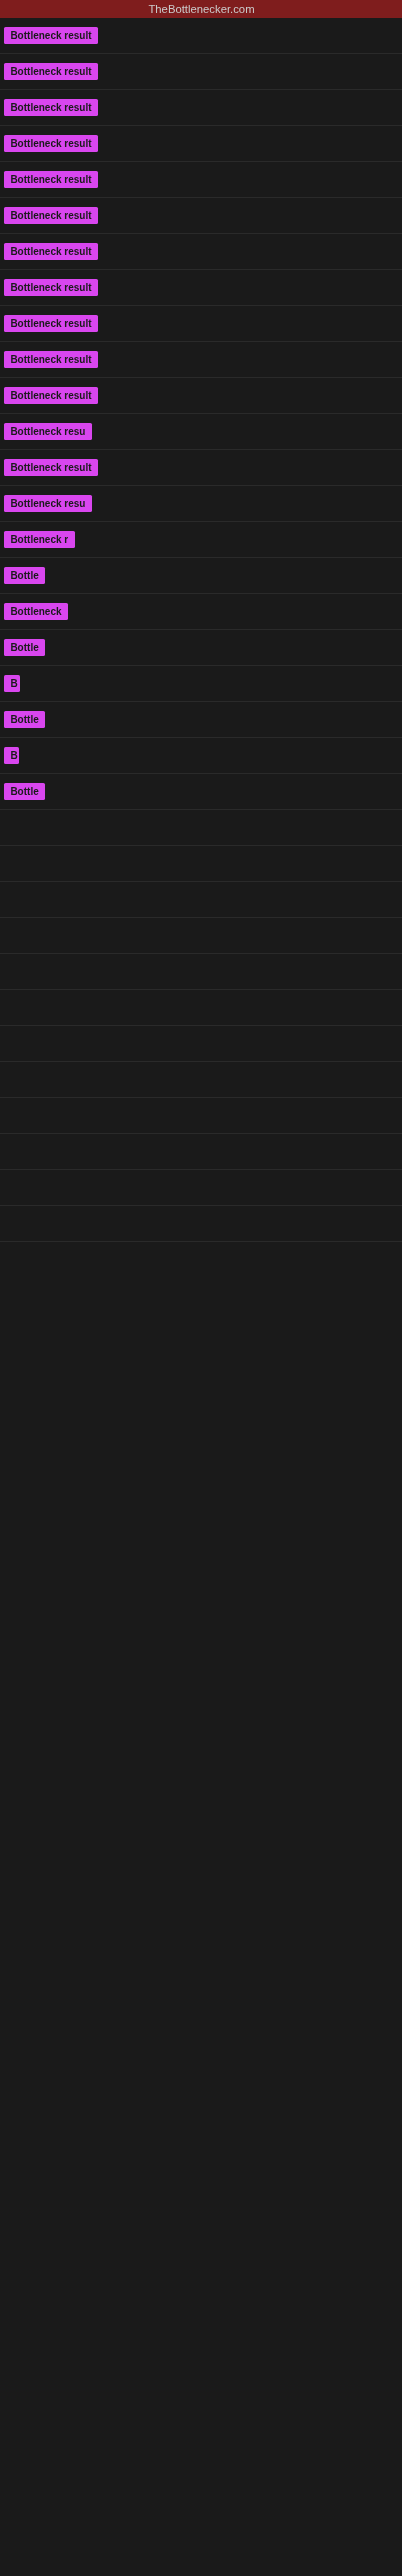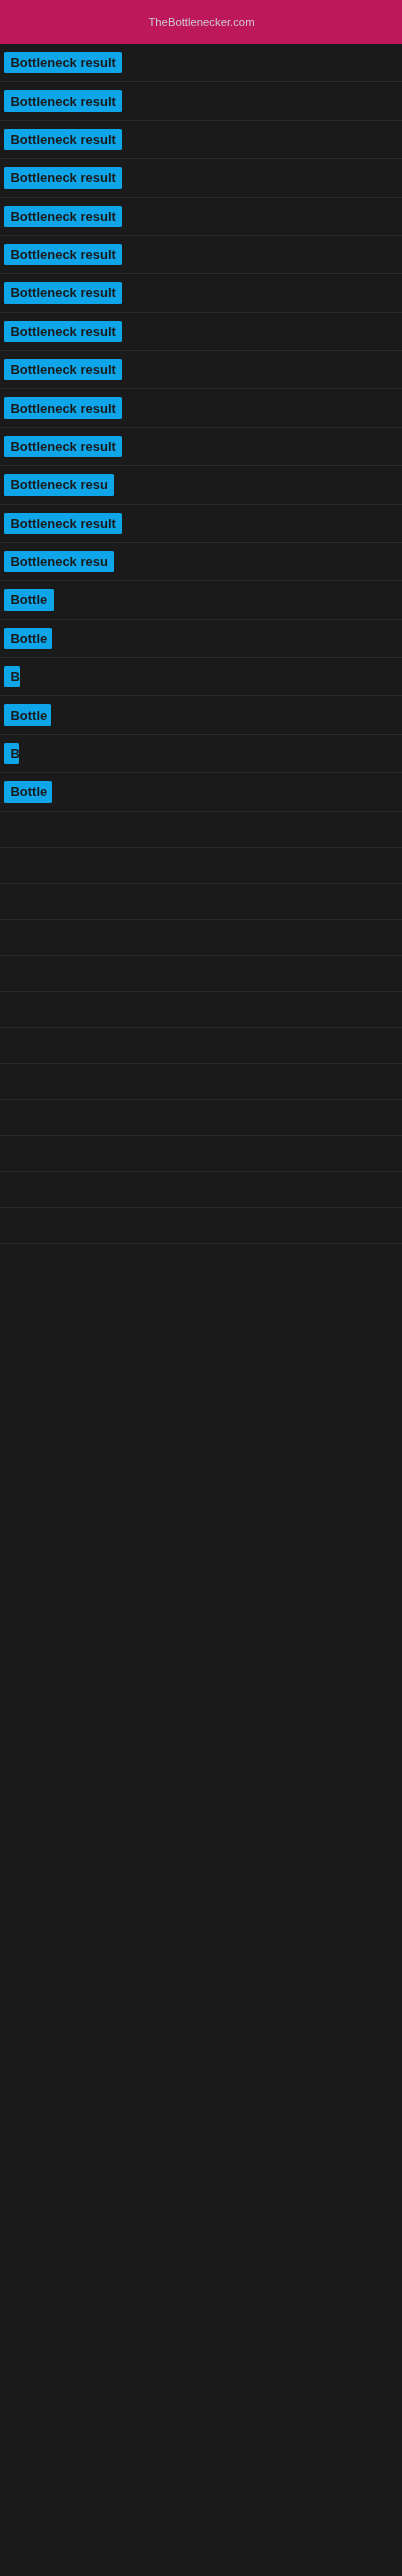--- a/index.html
+++ b/index.html
@@ -13,29 +13,29 @@
       min-height: 2576px;
       background-color: #1a1a1a;
       font-family: Arial, sans-serif;
       position: relative;
     }
 
     .site-title {
       text-align: center;
       color: #cccccc;
       font-size: 11.3px;
-      padding: 16px 0;
-      background-color: #be185d;
+      padding: 3px 0;
+      background-color: #7f1d1d;
     }
 
     .bottleneck-badge {
       display: inline-block;
-      background-color: #0ea5e9;
+      background-color: #d946ef;
       color: #1a1a1a;
-      font-size: 13px;
+      font-size: 10px;
       font-weight: bold;
       padding: 3.2px 6.4px;
       border-radius: 1.6px;
       white-space: nowrap;
       overflow: hidden;
     }
 
     .row {
       padding: 8px 4px;
       border-bottom: 0.8px solid #2a2a2a;
@@ -88,21 +88,27 @@
     <div class="row">
       <span class="bottleneck-badge" style="max-width: 113px;">Bottleneck resu</span>
     </div>
     <div class="row">
       <span class="bottleneck-badge" style="max-width: 125px;">Bottleneck result</span>
     </div>
     <div class="row">
       <span class="bottleneck-badge" style="max-width: 111px;">Bottleneck resu</span>
     </div>
     <div class="row">
+      <span class="bottleneck-badge" style="max-width: 81px;">Bottleneck r</span>
+    </div>
+    <div class="row">
       <span class="bottleneck-badge" style="max-width: 56px;">Bottle</span>
+    </div>
+    <div class="row">
+      <span class="bottleneck-badge" style="max-width: 68px;">Bottleneck</span>
     </div>
     <div class="row">
       <span class="bottleneck-badge" style="max-width: 48px;">Bottle</span>
     </div>
     <div class="row">
       <span class="bottleneck-badge" style="max-width: 16px;">B</span>
     </div>
     <div class="row">
       <span class="bottleneck-badge" style="max-width: 47px;">Bottle</span>
     </div>

